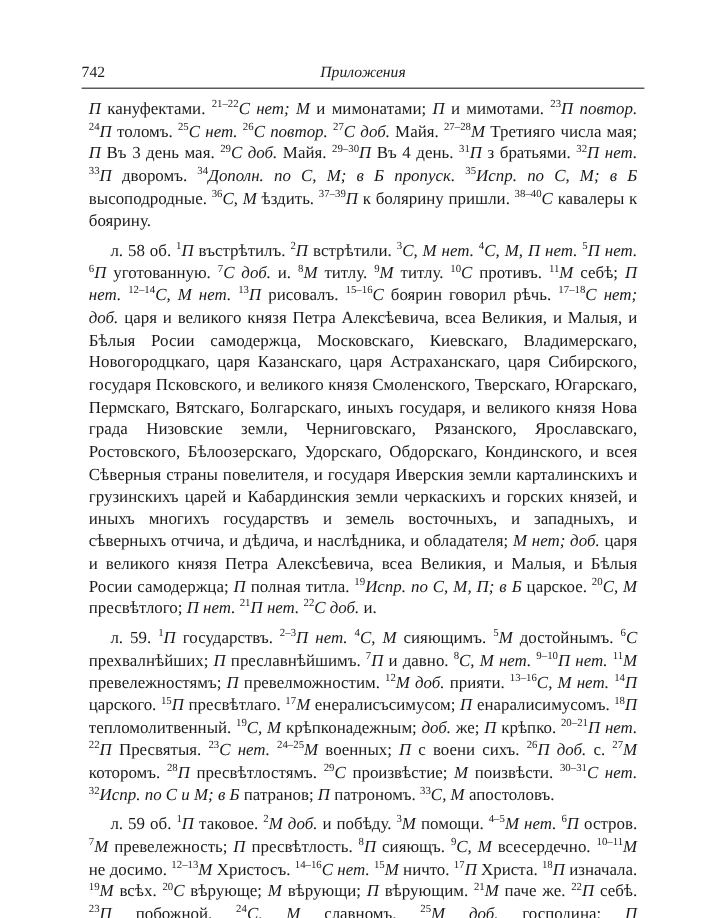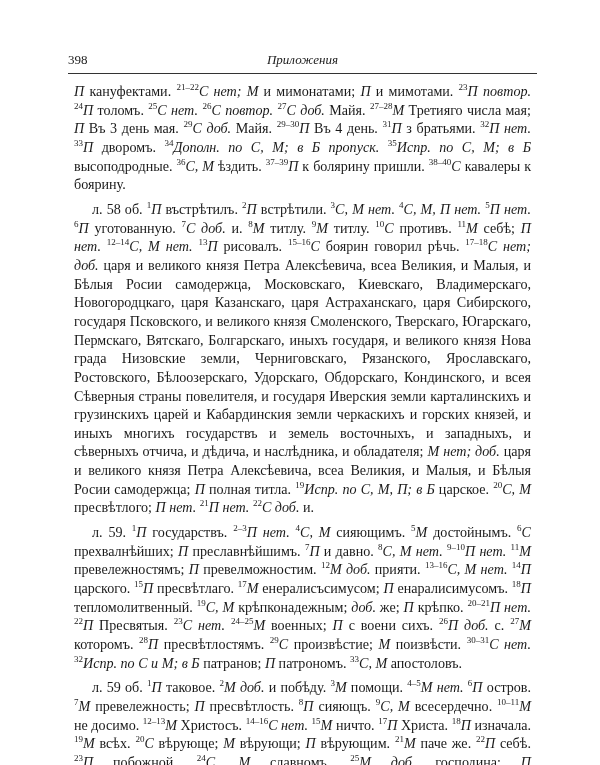--- a/index.html
+++ b/index.html
@@ -13,21 +13,21 @@
   .para { margin:6px; }
   .indent { text-indent:18px; }
   i { font-style:italic; }
   sup { font-size:9px; line-height:0; vertical-align:super; }
 </style>
 </head>
 <body>
 
 <div class="page">
   <div class="header">
-    <span class="pnum">398</span>
+    <span class="pnum">742</span>
     <span class="running">Приложения</span>
   </div>
   <div class="rule"></div>
   <div class="body">
     <p class="para"><i>П</i> кануфектами. <sup>21–22</sup><i>С нет; М</i> и мимонатами; <i>П</i> и мимотами. <sup>23</sup><i>П повтор.</i> <sup>24</sup><i>П</i> толомъ. <sup>25</sup><i>С нет.</i> <sup>26</sup><i>С повтор.</i> <sup>27</sup><i>С доб.</i> Майя. <sup>27–28</sup><i>М</i> Третияго числа мая; <i>П</i> Въ 3 день мая. <sup>29</sup><i>С доб.</i> Майя. <sup>29–30</sup><i>П</i> Въ 4 день. <sup>31</sup><i>П</i> з братьями. <sup>32</sup><i>П нет.</i> <sup>33</sup><i>П</i> дворомъ. <sup>34</sup><i>Дополн. по С, М; в Б пропуск.</i> <sup>35</sup><i>Испр. по С, М; в Б</i> высоподродные. <sup>36</sup><i>С, М</i> ѣздить. <sup>37–39</sup><i>П</i> к болярину пришли. <sup>38–40</sup><i>С</i> кавалеры к боярину.</p>
     <p class="para indent">л. 58 об. <sup>1</sup><i>П</i> въстрѣтилъ. <sup>2</sup><i>П</i> встрѣтили. <sup>3</sup><i>С, М нет.</i> <sup>4</sup><i>С, М, П нет.</i> <sup>5</sup><i>П нет.</i> <sup>6</sup><i>П</i> уготованную. <sup>7</sup><i>С доб.</i> и. <sup>8</sup><i>М</i> титлу. <sup>9</sup><i>М</i> титлу. <sup>10</sup><i>С</i> противъ. <sup>11</sup><i>М</i> себѣ; <i>П нет.</i> <sup>12–14</sup><i>С, М нет.</i> <sup>13</sup><i>П</i> рисовалъ. <sup>15–16</sup><i>С</i> боярин говорил рѣчь. <sup>17–18</sup><i>С нет; доб.</i> царя и великого князя Петра Алексѣевича, всеа Великия, и Малыя, и Бѣлыя Росии самодержца, Московскаго, Киевскаго, Владимерскаго, Новогородцкаго, царя Казанскаго, царя Астраханскаго, царя Сибирского, государя Псковского, и великого князя Смоленского, Тверскаго, Югарскаго, Пермскаго, Вятскаго, Болгарскаго, иныхъ государя, и великого князя Нова града Низовские земли, Черниговскаго, Рязанского, Ярославскаго, Ростовского, Бѣлоозерскаго, Удорскаго, Обдорскаго, Кондинского, и всея Сѣверныя страны повелителя, и государя Иверския земли карталинскихъ и грузинскихъ царей и Кабардинския земли черкаскихъ и горских князей, и иныхъ многихъ государствъ и земель восточныхъ, и западныхъ, и сѣверныхъ отчича, и дѣдича, и наслѣдника, и обладателя; <i>М нет; доб.</i> царя и великого князя Петра Алексѣевича, всеа Великия, и Малыя, и Бѣлыя Росии самодержца; <i>П</i> полная титла. <sup>19</sup><i>Испр. по С, М, П; в Б</i> царское. <sup>20</sup><i>С, М</i> пресвѣтлого; <i>П нет.</i> <sup>21</sup><i>П нет.</i> <sup>22</sup><i>С доб.</i> и.</p>
     <p class="para indent">л. 59. <sup>1</sup><i>П</i> государствъ. <sup>2–3</sup><i>П нет.</i> <sup>4</sup><i>С, М</i> сияющимъ. <sup>5</sup><i>М</i> достойнымъ. <sup>6</sup><i>С</i> прехвалнѣйших; <i>П</i> преславнѣйшимъ. <sup>7</sup><i>П</i> и давно. <sup>8</sup><i>С, М нет.</i> <sup>9–10</sup><i>П нет.</i> <sup>11</sup><i>М</i> превележностямъ; <i>П</i> превелможностим. <sup>12</sup><i>М доб.</i> прияти. <sup>13–16</sup><i>С, М нет.</i> <sup>14</sup><i>П</i> царского. <sup>15</sup><i>П</i> пресвѣтлаго. <sup>17</sup><i>М</i> енералисъсимусом; <i>П</i> енаралисимусомъ. <sup>18</sup><i>П</i> тепломолитвенный. <sup>19</sup><i>С, М</i> крѣпконадежным; <i>доб.</i> же; <i>П</i> крѣпко. <sup>20–21</sup><i>П нет.</i> <sup>22</sup><i>П</i> Пресвятыя. <sup>23</sup><i>С нет.</i> <sup>24–25</sup><i>М</i> военных; <i>П</i> с воени сихъ. <sup>26</sup><i>П доб.</i> с. <sup>27</sup><i>М</i> которомъ. <sup>28</sup><i>П</i> пресвѣтлостямъ. <sup>29</sup><i>С</i> произвѣстие; <i>М</i> поизвѣсти. <sup>30–31</sup><i>С нет.</i> <sup>32</sup><i>Испр. по С и М; в Б</i> патранов; <i>П</i> патрономъ. <sup>33</sup><i>С, М</i> апостоловъ.</p>
     <p class="para indent">л. 59 об. <sup>1</sup><i>П</i> таковое. <sup>2</sup><i>М доб.</i> и побѣду. <sup>3</sup><i>М</i> помощи. <sup>4–5</sup><i>М нет.</i> <sup>6</sup><i>П</i> остров. <sup>7</sup><i>М</i> превележность; <i>П</i> пресвѣтлость. <sup>8</sup><i>П</i> сияющъ. <sup>9</sup><i>С, М</i> всесердечно. <sup>10–11</sup><i>М</i> не досимо. <sup>12–13</sup><i>М</i> Христосъ. <sup>14–16</sup><i>С нет.</i> <sup>15</sup><i>М</i> ничто. <sup>17</sup><i>П</i> Христа. <sup>18</sup><i>П</i> изначала. <sup>19</sup><i>М</i> всѣх. <sup>20</sup><i>С</i> вѣрующе; <i>М</i> вѣрующи; <i>П</i> вѣрующим. <sup>21</sup><i>М</i> паче же. <sup>22</sup><i>П</i> себѣ. <sup>23</sup><i>П</i> побожной. <sup>24</sup><i>С, М</i> славномъ. <sup>25</sup><i>М доб.</i> господина; <i>П</i> превысокопочтеннѣйшаго. <sup>26</sup><i>С, М, П</i> пречестнѣйшее. <sup>27</sup><i>П нет.</i></p>
     <p class="para indent">л. 60. <sup>1</sup><i>М нет.</i> <sup>2</sup><i>М</i> особо; <i>П</i> особыхъ. <sup>3</sup><i>П</i> благодаривъ. <sup>4</sup><i>П</i> радуюся; <i>повтор.</i>   желаютъ.  превелможностемъ.  наищаслѣвѣйшихъ;  наисчасливѣйших.  нимъ.  той;   отмѣнно.  превелебностемъ;  пресвѣтлость.  вашимъ;  вашей.  одержалъ.  моего.    пресвѣтлого.  и азъ сиателно.</p>
   </div>

